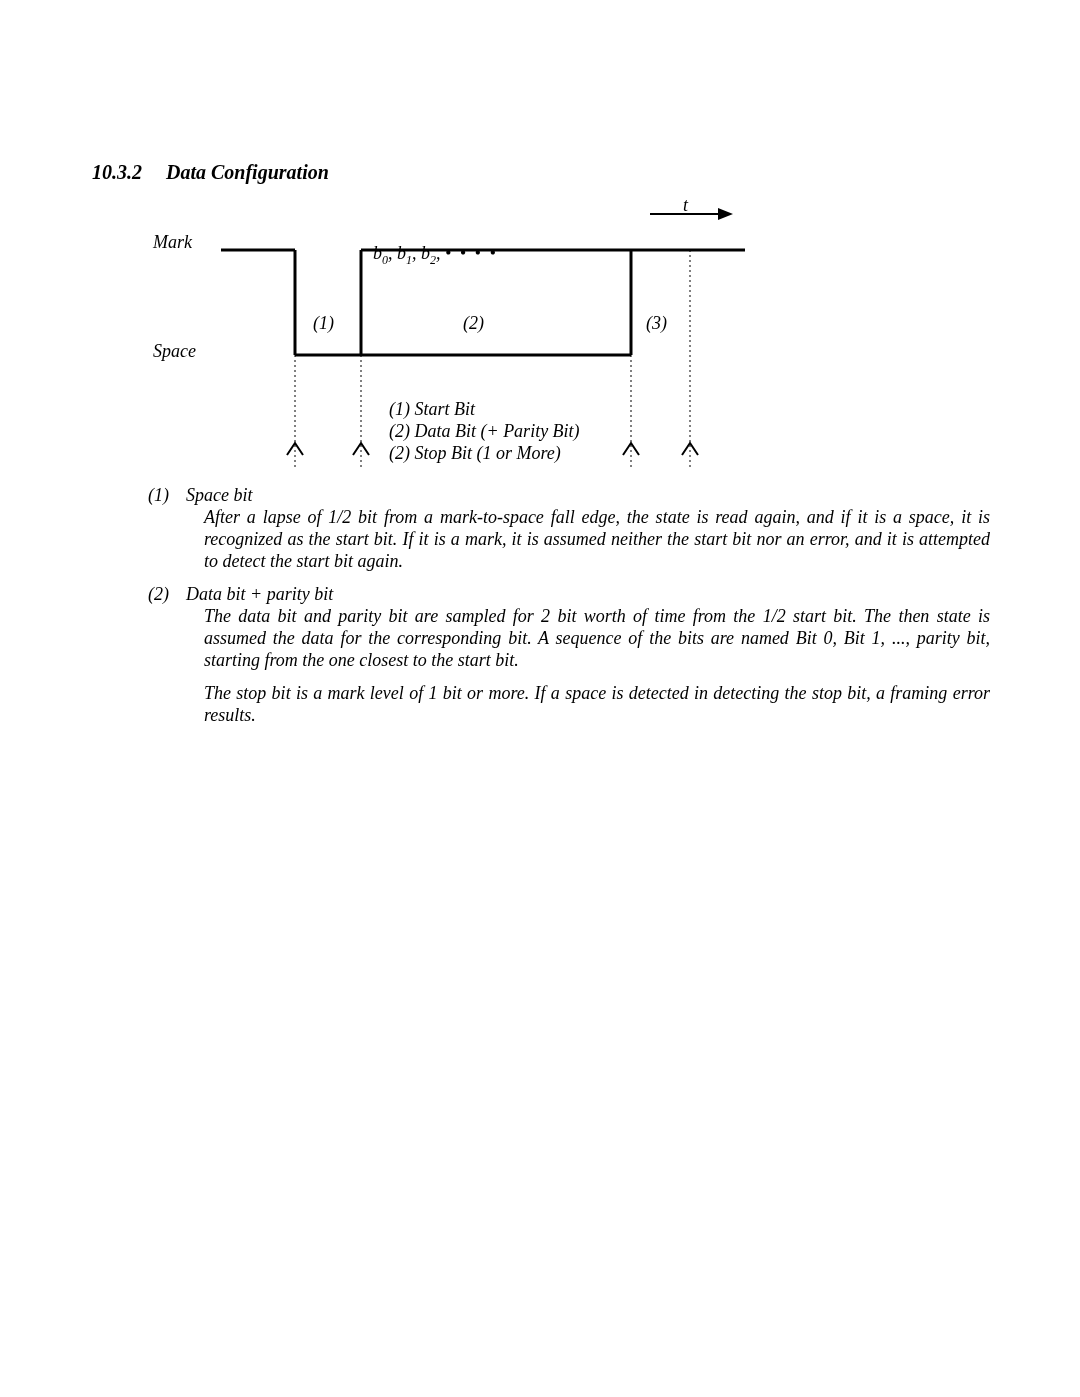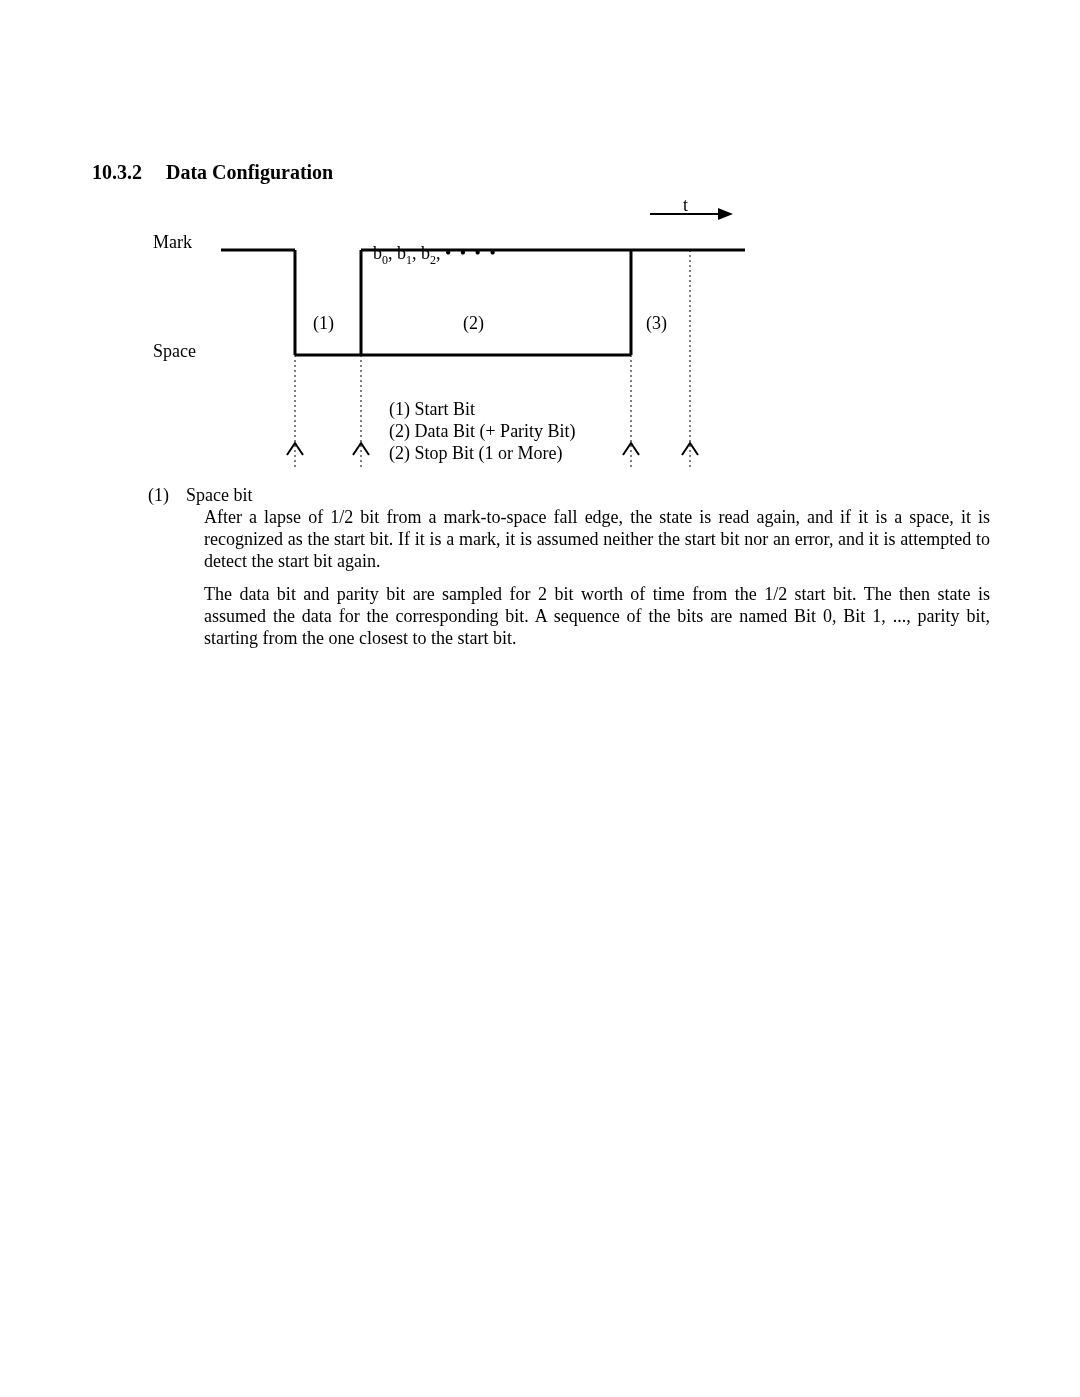--- a/index.html
+++ b/index.html
@@ -7,20 +7,21 @@
     padding: 0;
     background: #fff;
     font-family: "Times New Roman", Times, serif;
     color: #000;
   }
   .page {
     width: 1080px;
     height: 1397px;
     position: relative;
     box-sizing: border-box;
+    font-style: italic;
   }
   .heading {
     position: absolute;
     left: 92px;
     top: 161px;
     font-weight: bold;
     font-size: 20px;
   }
   .heading .num {
     display: inline-block;
@@ -141,19 +142,23 @@
   </div>
 
   <div class="body-text sec1">
     <div class="item-head">
       <span class="item-num">(1)</span><span>Space bit</span>
     </div>
     <div class="item-body">After a lapse of 1/2 bit from a mark-to-space fall edge, the state is read again, and if it is a space, it is recognized as the start bit.  If it is a mark, it is assumed neither the start bit nor an error, and it is attempted to detect the start bit again.</div>
   </div>
 
   <div class="body-text sec2">
+    <div class="item-head">
+      <span class="item-num">(2)</span><span>Data bit + parity bit</span>
+    </div>
     <div class="item-body">The data bit and parity bit are sampled for 2 bit worth of time from the 1/2 start bit.  The then state is assumed the data for the corresponding bit.  A sequence of the bits are named Bit 0, Bit 1, ..., parity bit, starting from the one closest to the start bit.</div>
   </div>
 
   <div class="body-text sec3">
+    <div class="item-body">The stop bit is a mark level of 1 bit or more.  If a space is detected in detecting the stop bit, a framing error results.</div>
   </div>
 
 </div>
 
 </body></html>

